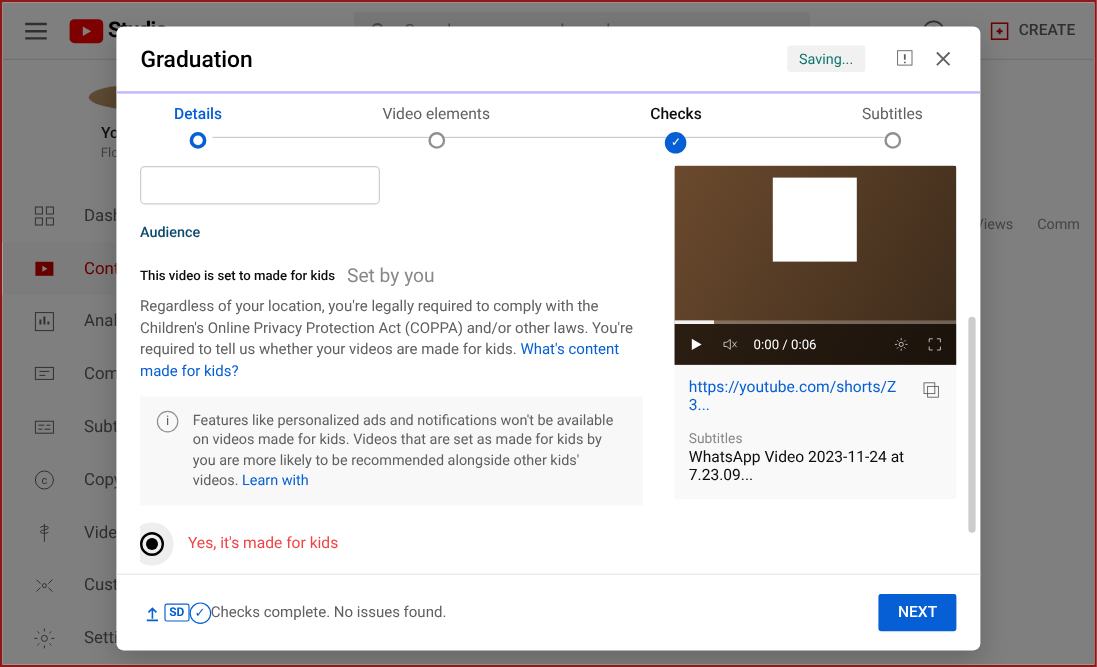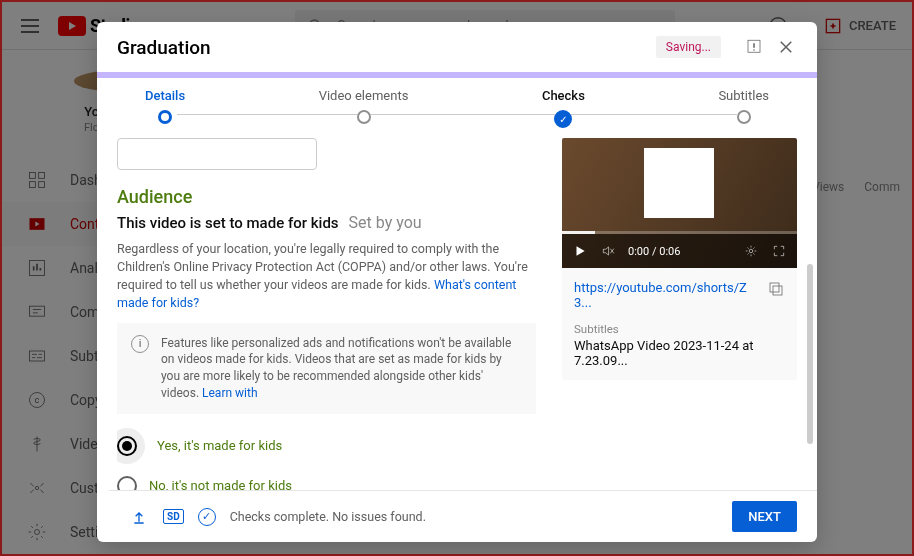--- a/index.html
+++ b/index.html
@@ -27,76 +27,76 @@
   .nav-item.active { color:#cc0000; background:#f9f9f9; }
   .nav-icon { width: 22px; height: 22px; display:flex; align-items:center; justify-content:center; }
 
   .main-area { flex:1; position: relative; }
   .bg-stats { position:absolute; top:130px; right:12px; font-size:12px; color:#888; display:flex; gap:20px; }
 
   
   .scrim { position: absolute; inset: 0; background: rgba(0,0,0,0.5); }
   .dialog { position: absolute; top: 20px; left: 50%; transform: translateX(-50%); width: 720px; height: 520px; background: #fff; border-radius: 6px; box-shadow: 0 8px 24px rgba(0,0,0,0.2); display:flex; flex-direction:column; }
 
-  .dialog-header { height: 56px; display:flex; align-items:center; padding: 0 20px; border-bottom: 6px solid #c4b5fd; }
+  .dialog-header { height: 56px; display:flex; align-items:center; padding: 0 20px; border-bottom: 2px solid #c4b5fd; }
   .dialog-title { font-size: 19px; font-weight: 500; flex:1; }
-  .saving-pill { font-size: 12px; background:#f1f1f1; padding: 4px 10px; border-radius: 2px; margin-right: 12px; color:#be185d; }
+  .saving-pill { font-size: 12px; background:#f1f1f1; padding: 4px 10px; border-radius: 2px; margin-right: 12px; color:#0f766e; }
   .flag-icon, .close-icon { width: 22px; height: 22px; margin-left: 10px; cursor:pointer; display:flex; align-items:center; justify-content:center; color:#606060; }
 
   .stepper { height: 56px; display:flex; align-items:flex-start; justify-content:space-between; padding: 10px 48px 0; position: relative; }
   .step { display:flex; flex-direction:column; align-items:center; gap:7px; z-index: 2; font-size: 13px; color:#606060; }
   .step.active-text { color:#065fd4; font-weight:500; }
   .step.bold-text { color:#0d0d0d; font-weight:500; }
   .step-dot { width: 14px; height: 14px; border-radius: 50%; border: 2px solid #909090; background: #fff; }
   .step-dot.current { border: 3px solid #065fd4; width: 14px; height:14px; }
   .step-dot.done { background:#065fd4; border-color:#065fd4; display:flex; align-items:center; justify-content:center; color:#fff; font-size:10px; width:18px; height:18px; }
   .step-line { position:absolute; top:36px; left:80px; right:80px; height:1px; background:#ccc; z-index:1; }
 
   .dialog-content { flex:1; display:flex; padding: 4px 20px 0 20px; gap: 20px; overflow:hidden; position:relative; }
   .left-col { flex: 1; font-size: 12.5px; color:#606060; overflow-y:auto; padding-right: 6px; }
   .right-col { width: 235px; flex-shrink:0; }
 
   .truncated-field { height: 32px; border: 1px solid #ccc; border-radius: 4px; margin: 0 0 16px 0; width: 200px; }
 
-  .section-h { font-size: 18px; font-weight:500; color:#4d7c0f; margin-bottom:6px; }
+  .section-h { font-size: 12px; font-weight:500; color:#0c4a6e; margin-bottom:20px; }
   .kids-row { display:flex; align-items:center; gap:10px; margin-bottom:8px; }
-  .kids-primary { font-size: 15px; font-weight:500; color:#0d0d0d; }
+  .kids-primary { font-size: 11px; font-weight:500; color:#0d0d0d; }
   .set-by { font-size:16px; color:#888; }
   .desc { line-height: 1.45; margin-bottom: 10px; }
   .link { color:#065fd4; cursor:pointer; }
 
   .info-box { background:#f8f8f8; padding: 12px 14px; display:flex; gap:12px; margin-bottom: 14px; font-size:12px; line-height:1.4; }
   .info-icon { flex-shrink:0; width:18px; height:18px; border:1.5px solid #909090; border-radius:50%; display:flex; align-items:center; justify-content:center; font-size:11px; color:#606060; }
 
-  .radio-row { display:flex; align-items:center; gap:12px; font-size:13px; color:#4d7c0f; margin-bottom:12px; cursor:pointer; }
+  .radio-row { display:flex; align-items:center; gap:12px; font-size:13px; color:#ef4444; margin-bottom:12px; cursor:pointer; }
   .radio-outer { width:20px; height:20px; border-radius:50%; border:2px solid #606060; display:flex; align-items:center; justify-content:center; }
   .radio-row.selected .radio-outer { border-color:#000; }
   .radio-row.selected .radio-outer::after { content:''; width:10px; height:10px; border-radius:50%; background:#000; }
   .radio-halo { width:36px; height:36px; border-radius:50%; background:#eee; display:flex; align-items:center; justify-content:center; margin-left:-8px; }
 
   
   .video-card { background:#f9f9f9; border-radius: 2px; overflow:hidden; }
-  .video-thumb { height:130px; background: linear-gradient(120deg,#6b4a2e,#3b2a1a); position:relative; }
+  .video-thumb { height:166px; background: linear-gradient(120deg,#6b4a2e,#3b2a1a); position:relative; }
   .thumb-patch { position:absolute; top:10px; left:82px; width:70px; height:70px; background:#fff; }
   .video-controls { position:absolute; bottom:0; left:0; right:0; height:34px; background: rgba(0,0,0,0.55); display:flex; align-items:center; padding:0 10px; gap:12px; color:#fff; font-size:11px; }
   .video-controls .spacer { flex:1; }
   .ctrl { width:16px; height:16px; display:flex; align-items:center; justify-content:center; }
   .progress { position:absolute; bottom:34px; left:0; right:0; height:3px; background: rgba(255,255,255,0.25); }
   .progress::before { content:''; display:block; width:14%; height:100%; background: rgba(255,255,255,0.9); }
 
   .meta-block { padding: 12px 12px; }
   .meta-label { font-size: 11.5px; color:#888; margin-bottom:2px; }
   .meta-row { display:flex; align-items:flex-start; justify-content:center; gap:8px; margin-bottom:12px; }
   .meta-link { font-size:13px; color:#065fd4; word-break:break-all; }
   .copy-icon { width:18px; height:18px; color:#606060; flex-shrink:0; }
   .meta-text { font-size:13px; color:#0d0d0d; }
 
   .dialog-scrollbar { position:absolute; top:130px; right:4px; width:6px; height:180px; background:#ccc; border-radius:3px; }
 
-  .dialog-footer { height: 52px; border-top:1px solid #e5e5e5; display:flex; align-items:center; padding: 0 20px; gap: 14px; margin-left: 12px; }
+  .dialog-footer { height: 64px; border-top:1px solid #e5e5e5; display:flex; align-items:center; padding: 0 20px; gap: 0; }
   .footer-icon { width:20px; height:20px; display:flex; align-items:center; justify-content:center; color:#065fd4; }
   .sd-badge { font-size:10px; font-weight:700; border:1.5px solid #065fd4; padding:1px 3px; border-radius:2px; color:#065fd4; }
   .check-circ { width:18px; height:18px; border:1.5px solid #065fd4; border-radius:50%; color:#065fd4; display:flex; align-items:center; justify-content:center; font-size:11px; }
   .footer-text { font-size:12.5px; color:#606060; }
   .footer-spacer { flex:1; }
   .next-btn { background:#065fd4; color:#fff; font-size:13px; font-weight:500; padding: 8px 16px; border:none; border-radius:2px; cursor:pointer; }
 
   svg { display:block; }
 </style>
 </head>

